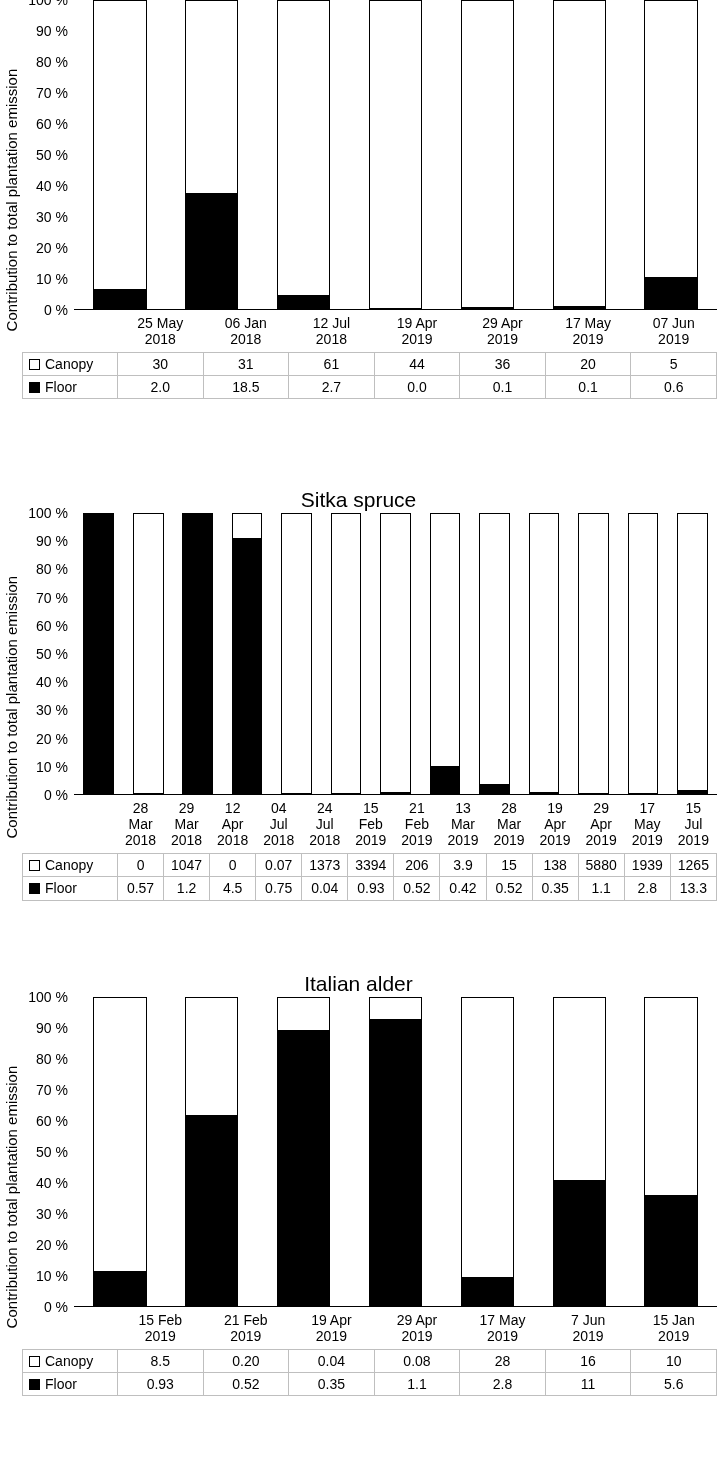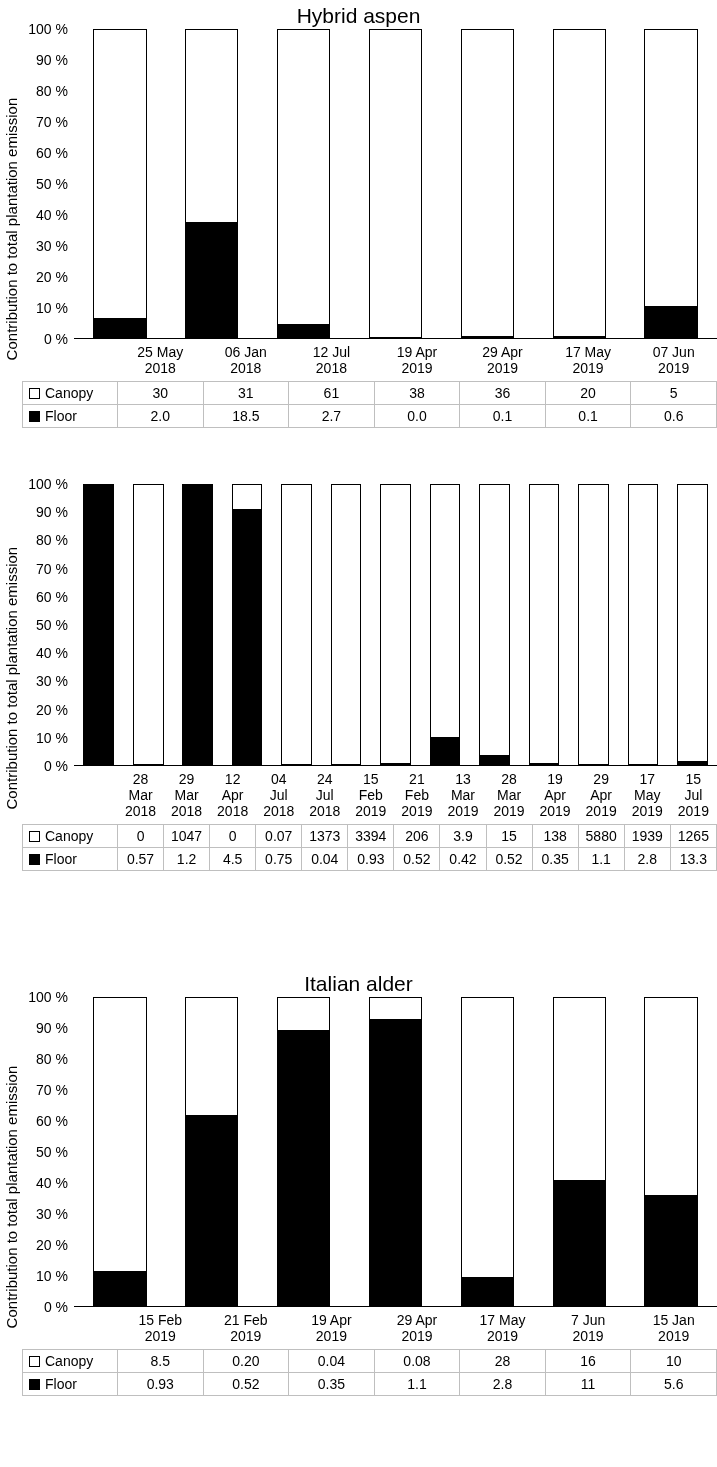--- a/index.html
+++ b/index.html
@@ -134,21 +134,20 @@
   .legend-mark.filled { background: #000; }
   .legend-mark.hollow { background: #fff; }
   .spacer { height: 14px; }
 </style>
 </head>
 <body>
 
 <div class="page">
 
   <div class="chart-block" style="height:470px;">
-    <div class="chart-title">Hybrid aspen</div>
     <div class="chart-body">
       <div class="y-axis-label">Contribution to total plantation emission</div>
       <div class="plot-wrap">
         <div class="plot-row" style="height:310px;">
           <div class="y-ticks">
             <div class="y-tick" style="top:0%;">100 %</div>
             <div class="y-tick" style="top:10%;">90 %</div>
             <div class="y-tick" style="top:20%;">80 %</div>
             <div class="y-tick" style="top:30%;">70 %</div>
             <div class="y-tick" style="top:40%;">60 %</div>
@@ -232,21 +231,21 @@
                   <div>2019</div>
                 </td>
               </tr>
           <tr class="datarow">
             <td class="legendcell">
               <span class="legend-mark hollow"></span><span>Canopy</span>
             </td>
           <td>30</td>
                 <td>31</td>
                 <td>61</td>
-                <td>38</td>
+                <td>44</td>
                 <td>36</td>
                 <td>20</td>
                 <td>5</td>
               </tr>
           <tr class="datarow">
             <td class="legendcell">
               <span class="legend-mark filled"></span><span>Floor</span>
             </td>
           <td>2.0</td>
                 <td>18.5</td>
@@ -258,20 +257,21 @@
               </tr>
         </tbody>
           </table>
       </div>
     </div>
   </div>
 
   <div class="spacer"></div>
 
   <div class="chart-block" style="height:470px;">
+    <div class="chart-title">Sitka spruce</div>
     <div class="chart-body">
       <div class="y-axis-label">Contribution to total plantation emission</div>
       <div class="plot-wrap">
         <div class="plot-row" style="height:282px;">
           <div class="y-ticks">
             <div class="y-tick" style="top:0%;">100 %</div>
             <div class="y-tick" style="top:10%;">90 %</div>
             <div class="y-tick" style="top:20%;">80 %</div>
             <div class="y-tick" style="top:30%;">70 %</div>
             <div class="y-tick" style="top:40%;">60 %</div>

